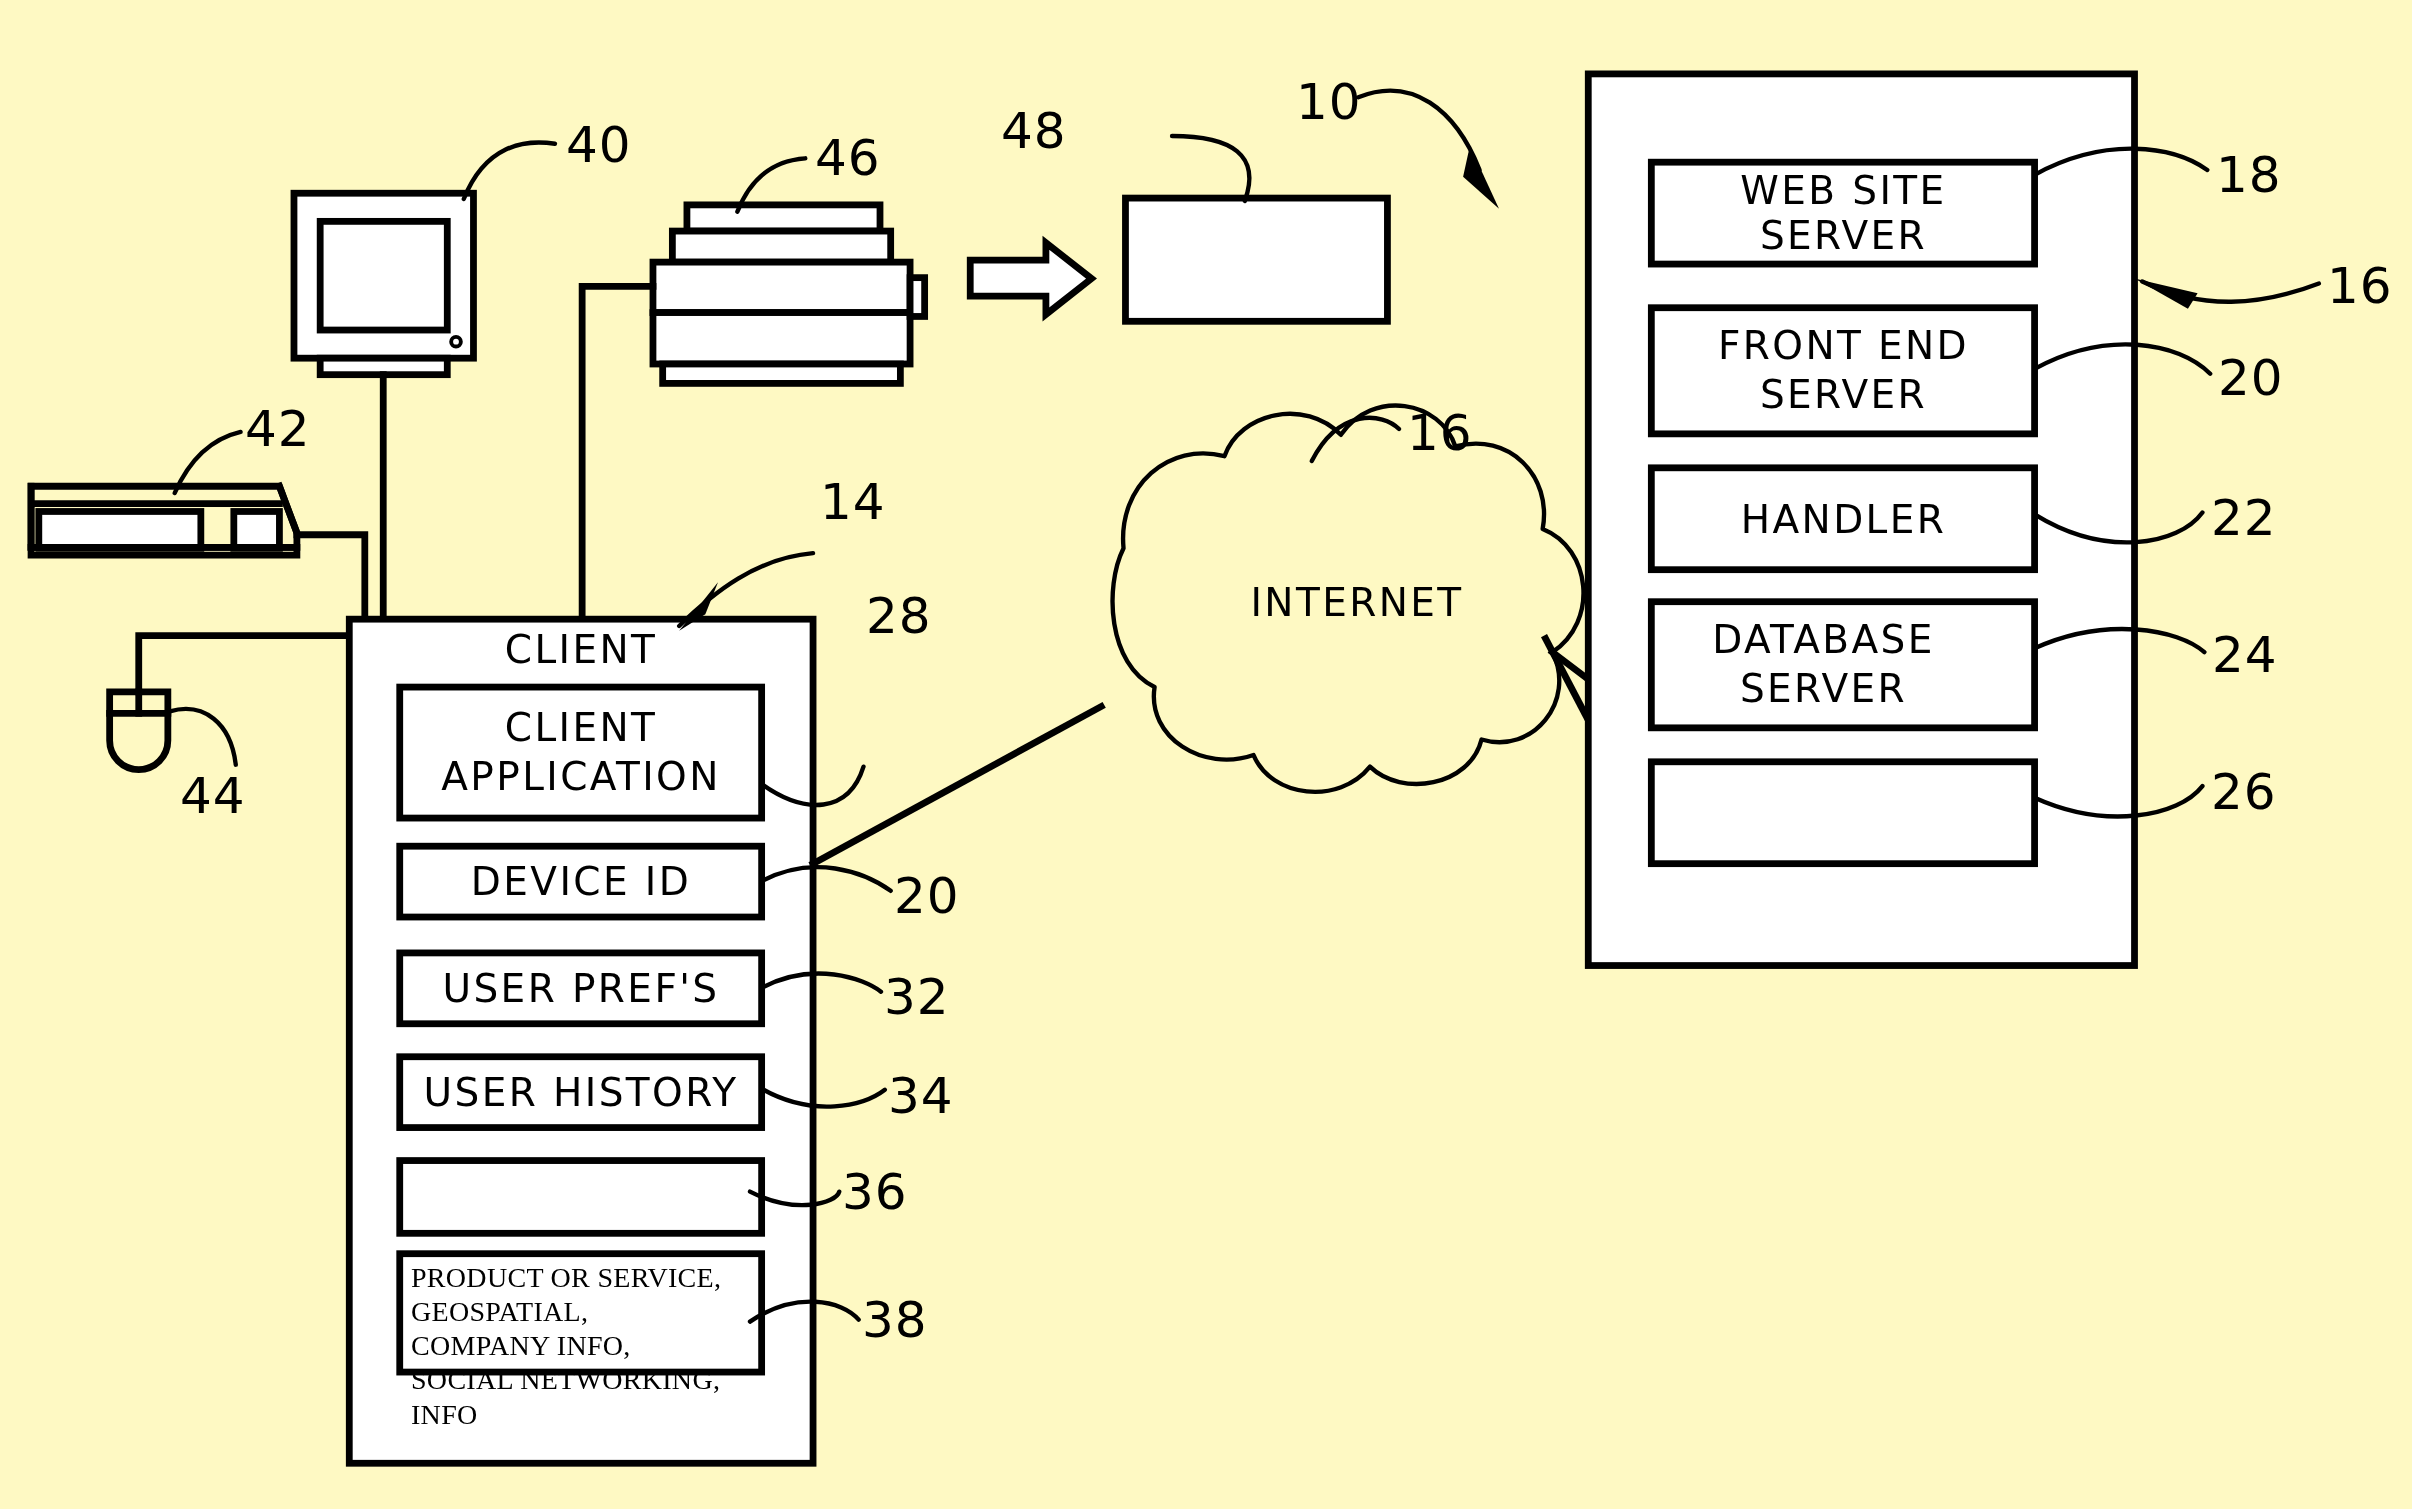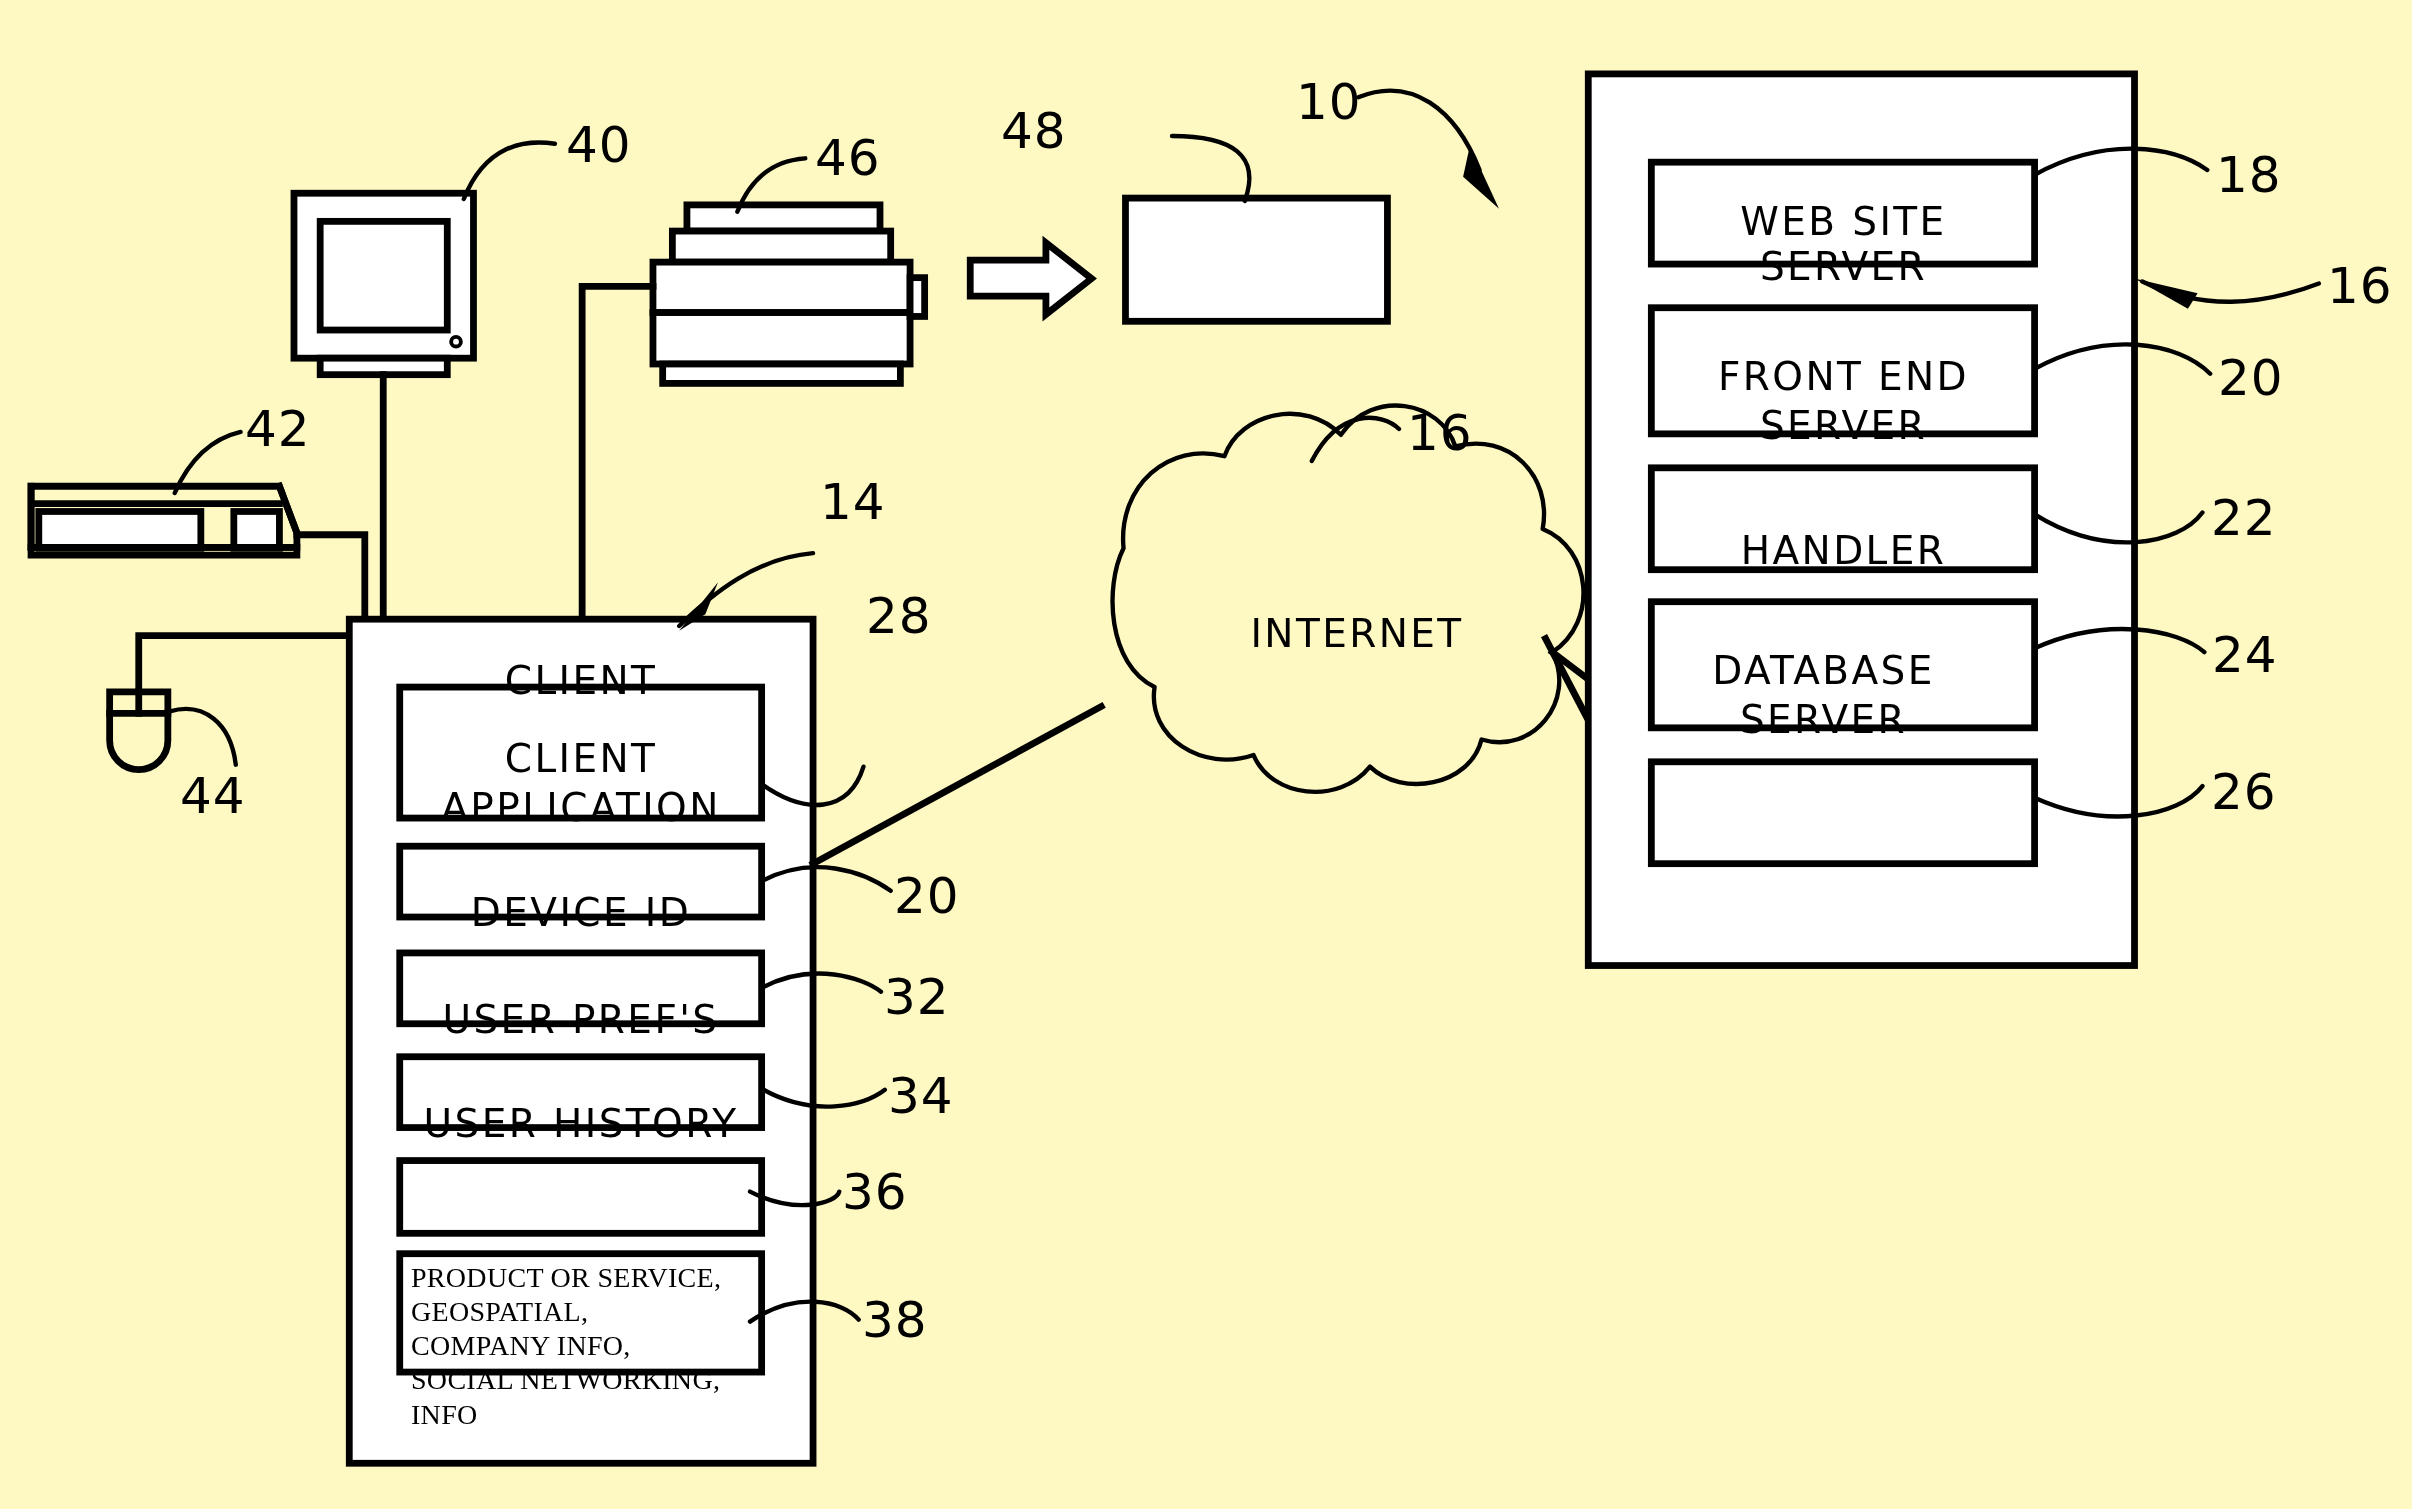--- a/index.html
+++ b/index.html
@@ -87,21 +87,20 @@
     letter-spacing: 0.3px;
     line-height: 1.22;
     text-align: left;
   }
   .centerwrap {
     position: absolute;
     display: flex;
     align-items: center;
     justify-content: center;
     text-align: center;
-    margin-top: 31px;
   }
 </style>
 </head>
 <body>
 
 <div id="figure">
 
   <svg viewBox="0 0 2486 1556" xmlns="http://www.w3.org/2000/svg">
 
     <g>

